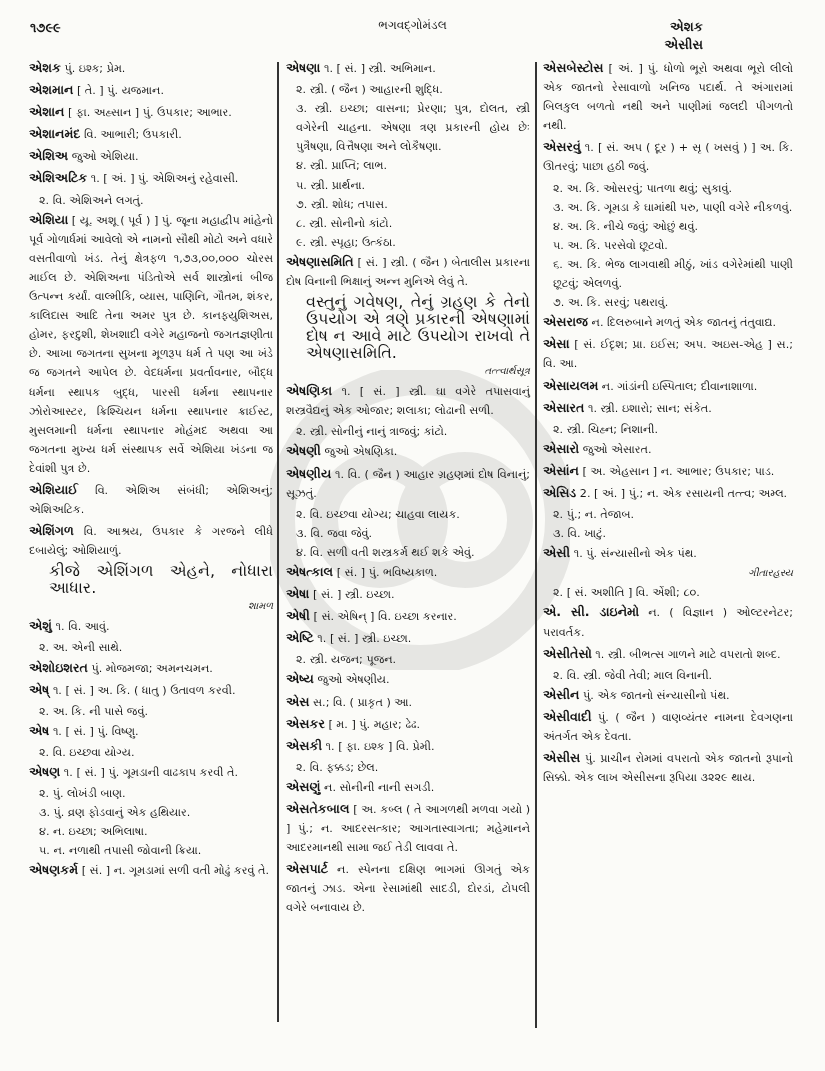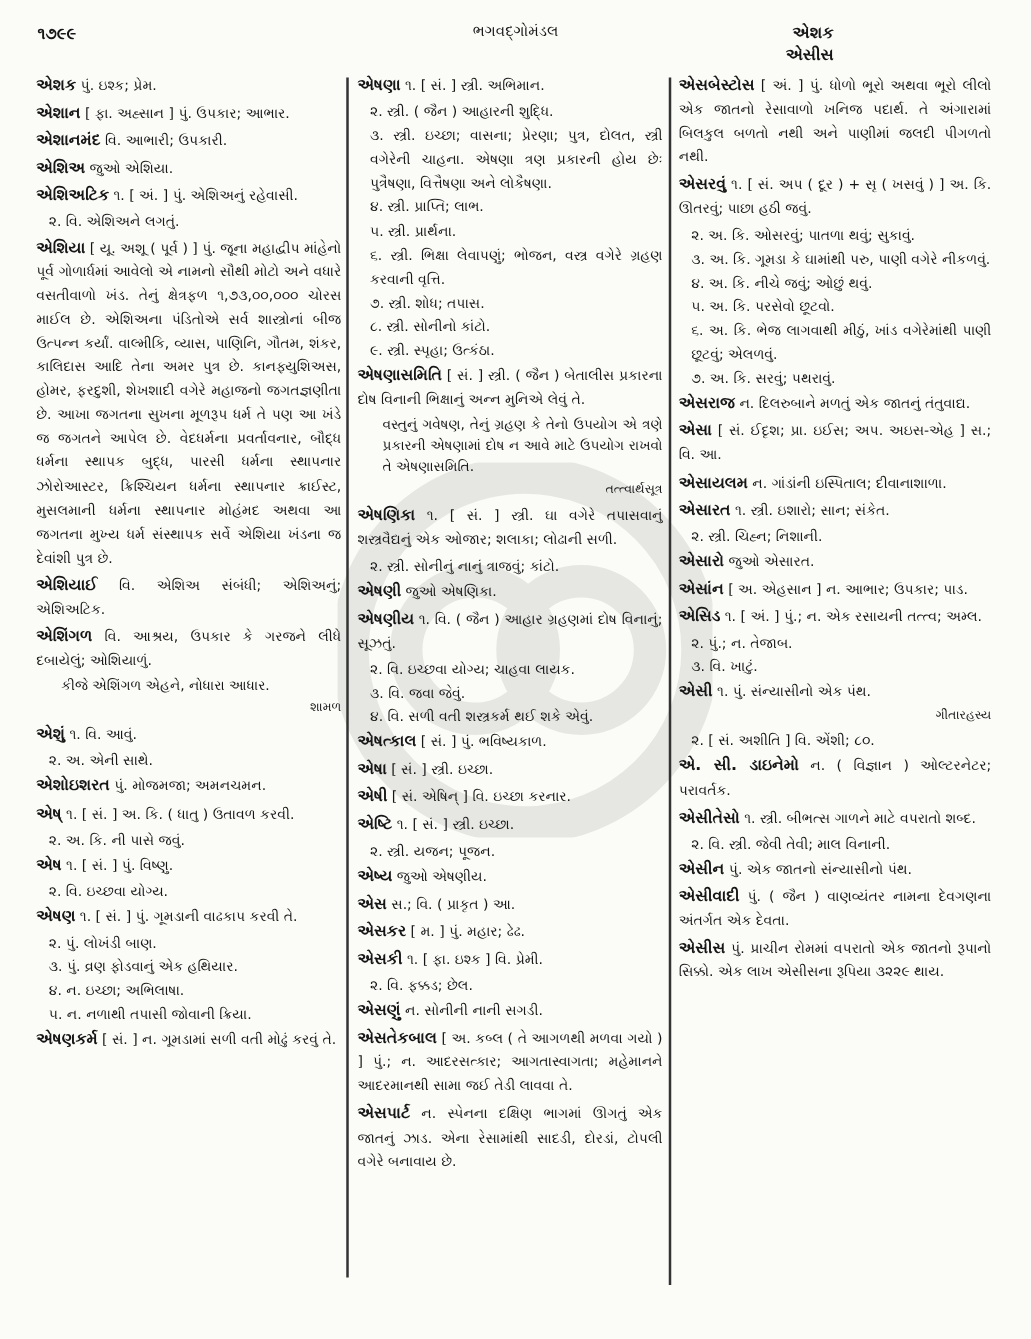--- a/index.html
+++ b/index.html
@@ -8,38 +8,38 @@
     background: #fbfbf8;
     font-family: "DejaVu Sans", sans-serif;
     color: #161616;
     position: relative;
   }
   .page { position: absolute; left: 0; top: 0; width: 825px; height: 1071px; }
   .watermark {
     position: absolute; left: 270px; top: 370px; width: 300px; height: 300px;
     pointer-events: none; opacity: 0.08;
   }
-  .header { position: absolute; top: 10px; left: 0; width: 689px; height: 45px; }
+  .header { position: absolute; top: 10px; left: 0; width: 689px; height: 45px; padding-left: 36px; }
   .pageno { position: absolute; left: 30px; top: 10px; font-size: 13px; font-weight: bold; }
   .title { position: absolute; left: 0; width: 825px; top: 8px; text-align: center; font-size: 12px; }
   .guide { position: absolute; right: 22px; top: 8px; text-align: right; font-size: 13px; font-weight: bold; line-height: 18px; }
   .col {
     position: absolute; top: 58px; font-size: 11.2px; line-height: 19.1px;
   }
   .col1 { left: 29px; width: 244px; }
   .col2 { left: 286px; width: 244px; }
   .col3 { left: 543px; width: 250px; }
   .rule { position: absolute; top: 62px; width: 1.5px; background: #333; }
   .rule1 { left: 277px; height: 960px; }
   .rule2 { left: 535px; height: 966px; }
   .entry { margin: 0 0 2px 0; text-align: justify; }
   .hw { font-weight: bold; font-size: 12.6px; }
   .sub { padding-left: 10px; text-indent: 0; margin: 0; }
-  .quote { padding-left: 20px; font-size: 11px; line-height: 17px; }
-  .src { text-align: right; font-size: 10px; line-height: 16px; }
+  .quote { padding-left: 20px; font-size: 16px; line-height: 17px; }
+  .src { text-align: right; font-size: 10px; line-height: 16px; font-style: italic; }
 </style>
 </head>
 <body>
 
 <div class="page">
 
   <svg class="watermark" viewBox="0 0 300 300">
     <circle cx="150" cy="150" r="140" fill="none" stroke="#000" stroke-width="30"></circle>
     <circle cx="110" cy="150" r="55" fill="none" stroke="#000" stroke-width="26"></circle>
     <circle cx="195" cy="150" r="55" fill="none" stroke="#000" stroke-width="26"></circle>
@@ -52,20 +52,21 @@
       <div>એશક</div>
       <div>એસીસ</div>
     </div>
   </div>
 
   <div class="rule rule1"></div>
   <div class="rule rule2"></div>
 
   <div class="col col1">
       <div class="entry"><span class="hw">એશક</span><span> પું. ઇશ્ક; પ્રેમ.</span></div>
+      <div class="entry"><span class="hw">એશમાન</span><span> [ તે. ] પું. યજમાન.</span></div>
       <div class="entry"><span class="hw">એશાન</span><span> [ ફા. અહ્સાન ] પું. ઉપકાર; આભાર.</span></div>
       <div class="entry"><span class="hw">એશાનમંદ</span><span> વિ. આભારી; ઉપકારી.</span></div>
       <div class="entry"><span class="hw">એશિઅ</span><span> જુઓ એશિયા.</span></div>
       <div class="entry"><span class="hw">એશિઅટિક</span><span> ૧. [ અં. ] પું. એશિઅનું રહેવાસી.</span></div>
       <div class="entry sub">૨. વિ. એશિઅને લગતું.</div>
       <div class="entry"><span class="hw">એશિયા</span><span> [ યૂ. અશૂ ( પૂર્વ ) ] પું. જૂના મહાદ્વીપ માંહેનો પૂર્વ ગોળાર્ધમાં આવેલો એ નામનો સૌથી મોટો અને વધારે વસતીવાળો ખંડ. તેનું ક્ષેત્રફળ ૧,૭૩,૦૦,૦૦૦ ચોરસ માઈલ છે. એશિઅના પંડિતોએ સર્વ શાસ્ત્રોનાં બીજ ઉત્પન્ન કર્યાં. વાલ્મીકિ, વ્યાસ, પાણિનિ, ગૌતમ, શંકર, કાલિદાસ આદિ તેના અમર પુત્ર છે. કાનફ્યુશિઅસ, હોમર, ફરદુશી, શેખશાદી વગેરે મહાજનો જગતજ્ઞણીતા છે. આખા જગતના સુખના મૂળરૂપ ધર્મ તે પણ આ ખંડે જ જગતને આપેલ છે. વેદધર્મના પ્રવર્તાવનાર, બૌદ્ધ ધર્મના સ્થાપક બુદ્ધ, પારસી ધર્મના સ્થાપનાર ઝોરોઆસ્ટર, ક્રિશ્ચિયન ધર્મના સ્થાપનાર ક્રાઈસ્ટ, મુસલમાની ધર્મના સ્થાપનાર મોહંમદ અથવા આ જગતના મુખ્ય ધર્મ સંસ્થાપક સર્વે એશિયા ખંડના જ દેવાંશી પુત્ર છે.</span></div>
       <div class="entry"><span class="hw">એશિયાઈ</span><span> વિ. એશિઅ સંબંધી; એશિઅનું; એશિઅટિક.</span></div>
       <div class="entry"><span class="hw">એશિંગળ</span><span> વિ. આશ્રય, ઉપકાર કે ગરજને લીધે દબાયેલું; ઓશિયાળું.</span></div>
       <div class="entry quote">કીજે એશિંગળ એહને, નોધારા આધાર.</div>
       <div class="entry src">શામળ</div>
@@ -82,21 +83,20 @@
       <div class="entry sub">૪. ન. ઇચ્છા; અભિલાષા.</div>
       <div class="entry sub">૫. ન. નળાથી તપાસી જોવાની ક્રિયા.</div>
       <div class="entry"><span class="hw">એષણકર્મ</span><span> [ સં. ] ન. ગૂમડામાં સળી વતી મોઢું કરવું તે.</span></div>
     </div>
   <div class="col col2">
       <div class="entry"><span class="hw">એષણા</span><span> ૧. [ સં. ] સ્ત્રી. અભિમાન.</span></div>
       <div class="entry sub">૨. સ્ત્રી. ( જૈન ) આહારની શુદ્ધિ.</div>
       <div class="entry sub">૩. સ્ત્રી. ઇચ્છા; વાસના; પ્રેરણા; પુત્ર, દોલત, સ્ત્રી વગેરેની ચાહના. એષણા ત્રણ પ્રકારની હોય છેઃ પુત્રૈષણા, વિત્તૈષણા અને લોકૈષણા.</div>
       <div class="entry sub">૪. સ્ત્રી. પ્રાપ્તિ; લાભ.</div>
       <div class="entry sub">૫. સ્ત્રી. પ્રાર્થના.</div>
-      <div class="entry sub">૬. સ્ત્રી. ભિક્ષા લેવાપણું; ભોજન, વસ્ત્ર વગેરે ગ્રહણ કરવાની વૃત્તિ.</div>
       <div class="entry sub">૭. સ્ત્રી. શોધ; તપાસ.</div>
       <div class="entry sub">૮. સ્ત્રી. સોનીનો કાંટો.</div>
       <div class="entry sub">૯. સ્ત્રી. સ્પૃહા; ઉત્કંઠા.</div>
       <div class="entry"><span class="hw">એષણાસમિતિ</span><span> [ સં. ] સ્ત્રી. ( જૈન ) બેતાલીસ પ્રકારના દોષ વિનાની ભિક્ષાનું અન્ન મુનિએ લેવું તે.</span></div>
       <div class="entry quote">વસ્તુનું ગવેષણ, તેનું ગ્રહણ કે તેનો ઉપયોગ એ ત્રણે પ્રકારની એષણામાં દોષ ન આવે માટે ઉપયોગ રાખવો તે એષણાસમિતિ.</div>
       <div class="entry src">તત્ત્વાર્થસૂત્ર</div>
       <div class="entry"><span class="hw">એષણિકા</span><span> ૧. [ સં. ] સ્ત્રી. ઘા વગેરે તપાસવાનું શસ્ત્રવૈદ્યનું એક ઓજાર; શલાકા; લોઢાની સળી.</span></div>
       <div class="entry sub">૨. સ્ત્રી. સોનીનું નાનું ત્રાજવું; કાંટો.</div>
       <div class="entry"><span class="hw">એષણી</span><span> જુઓ એષણિકા.</span></div>
       <div class="entry"><span class="hw">એષણીય</span><span> ૧. વિ. ( જૈન ) આહાર ગ્રહણમાં દોષ વિનાનું; સૂઝતું.</span></div>
@@ -126,21 +126,21 @@
       <div class="entry sub">૫. અ. કિ. પરસેવો છૂટવો.</div>
       <div class="entry sub">૬. અ. કિ. ભેજ લાગવાથી મીઠું, ખાંડ વગેરેમાંથી પાણી છૂટવું; એલળવું.</div>
       <div class="entry sub">૭. અ. કિ. સરવું; પથરાવું.</div>
       <div class="entry"><span class="hw">એસરાજ</span><span> ન. દિલરુબાને મળતું એક જાતનું તંતુવાદ્ય.</span></div>
       <div class="entry"><span class="hw">એસા</span><span> [ સં. ઈદૃશ; પ્રા. ઇઈસ; અપ. અઇસ-એહ ] સ.; વિ. આ.</span></div>
       <div class="entry"><span class="hw">એસાયલમ</span><span> ન. ગાંડાંની ઇસ્પિતાલ; દીવાનાશાળા.</span></div>
       <div class="entry"><span class="hw">એસારત</span><span> ૧. સ્ત્રી. ઇશારો; સાન; સંકેત.</span></div>
       <div class="entry sub">૨. સ્ત્રી. ચિહ્ન; નિશાની.</div>
       <div class="entry"><span class="hw">એસારો</span><span> જુઓ એસારત.</span></div>
       <div class="entry"><span class="hw">એસાંન</span><span> [ અ. એહસાન ] ન. આભાર; ઉપકાર; પાડ.</span></div>
-      <div class="entry"><span class="hw">એસિડ</span><span> ૧. [ અં. ] પું.; ન. એક રસાયની તત્ત્વ; અમ્લ.</span></div>
+      <div class="entry"><span class="hw">એસિડ</span><span> 2. [ અં. ] પું.; ન. એક રસાયની તત્ત્વ; અમ્લ.</span></div>
       <div class="entry sub">૨. પું.; ન. તેજાબ.</div>
       <div class="entry sub">૩. વિ. ખાટું.</div>
       <div class="entry"><span class="hw">એસી</span><span> ૧. પું. સંન્યાસીનો એક પંથ.</span></div>
       <div class="entry src">ગીતારહસ્ય</div>
       <div class="entry sub">૨. [ સં. અશીતિ ] વિ. એંશી; ૮૦.</div>
       <div class="entry"><span class="hw">એ. સી. ડાઇનેમો</span><span> ન. ( વિજ્ઞાન ) ઓલ્ટરનેટર; પરાવર્તક.</span></div>
       <div class="entry"><span class="hw">એસીતેસો</span><span> ૧. સ્ત્રી. બીભત્સ ગાળને માટે વપરાતો શબ્દ.</span></div>
       <div class="entry sub">૨. વિ. સ્ત્રી. જેવી તેવી; માલ વિનાની.</div>
       <div class="entry"><span class="hw">એસીન</span><span> પું. એક જાતનો સંન્યાસીનો પંથ.</span></div>
       <div class="entry"><span class="hw">એસીવાદી</span><span> પું. ( જૈન ) વાણવ્યંતર નામના દેવગણના અંતર્ગત એક દેવતા.</span></div>

